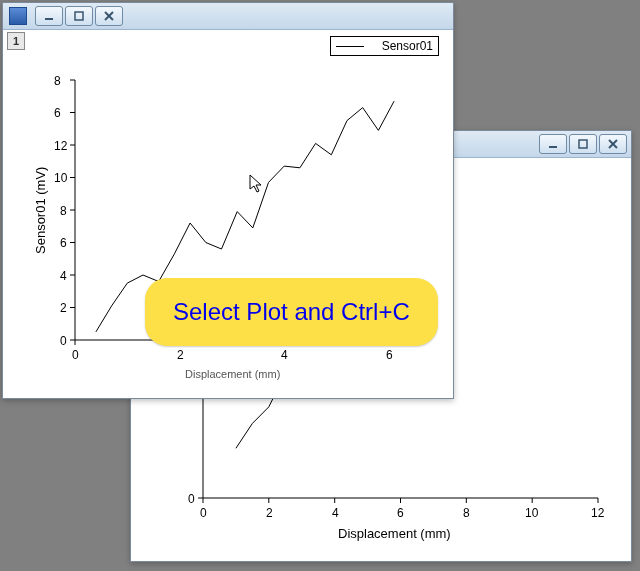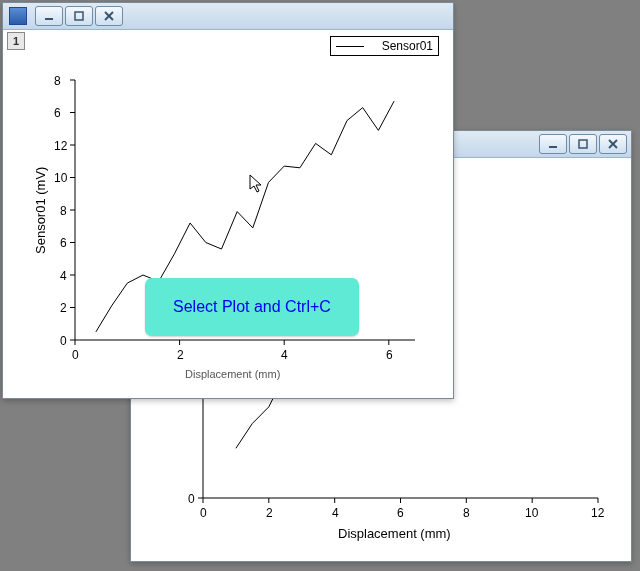--- a/index.html
+++ b/index.html
@@ -9,21 +9,21 @@
   .titlebar .title{flex:1;text-align:center;font-size:13px;color:#333}
   .winbtns{display:flex;margin-right:4px}
   .winbtn{width:26px;height:18px;margin-left:2px;border:1px solid #6f8ba5;border-radius:3px;background:linear-gradient(#f3f8fd,#cfe0f0);display:flex;align-items:center;justify-content:center;color:#3a566f;font-weight:bold;font-family:Arial;cursor:pointer}
   .plot-area{position:absolute;inset:27px 2px 2px 2px;background:#fff}
   .layer-tag{position:absolute;left:2px;top:2px;width:16px;height:16px;background:#e8e8e8;border:1px solid #888;font-size:11px;font-weight:bold;text-align:center;line-height:16px;color:#333}
   .legend{position:absolute;background:#fff;border:1px solid #000;padding:2px 5px;font-size:12px;display:flex;align-items:center;gap:18px}
   .legend-line{width:28px;height:0;border-top:1px solid #000}
   .axis-label{position:absolute;font-size:13px;color:#000}
   .ylabel{transform-origin:left top;transform:rotate(-90deg)}
   .tick{position:absolute;font-size:12px;color:#000}
-  .tooltip{position:absolute;background:#5eead4;border-radius:7px;padding:20px 28px;font-size:16px;color:#0000ee;box-shadow:0 1px 2px rgba(0,0,0,.2)}
+  .tooltip{position:absolute;background:#fde047;border-radius:22px;padding:20px 28px;font-size:24px;color:#0000ee;box-shadow:0 1px 2px rgba(0,0,0,.2)}
   svg{position:absolute;overflow:visible}
 </style>
 </head>
 <body>
 
 <div class="window" style="left:130px;top:130px;width:500px;height:430px;">
   <div class="titlebar">
     <div class="app-icon"></div>
     <div class="title"></div>
     <div class="winbtns">

